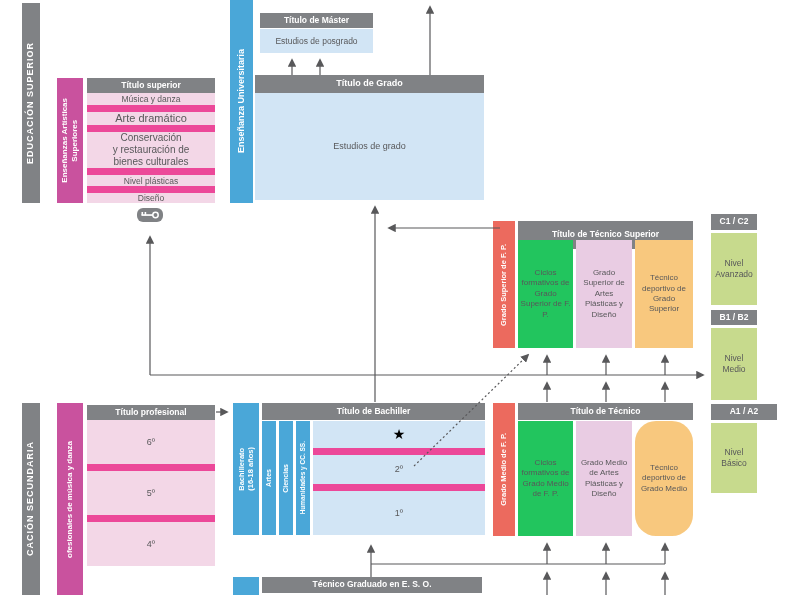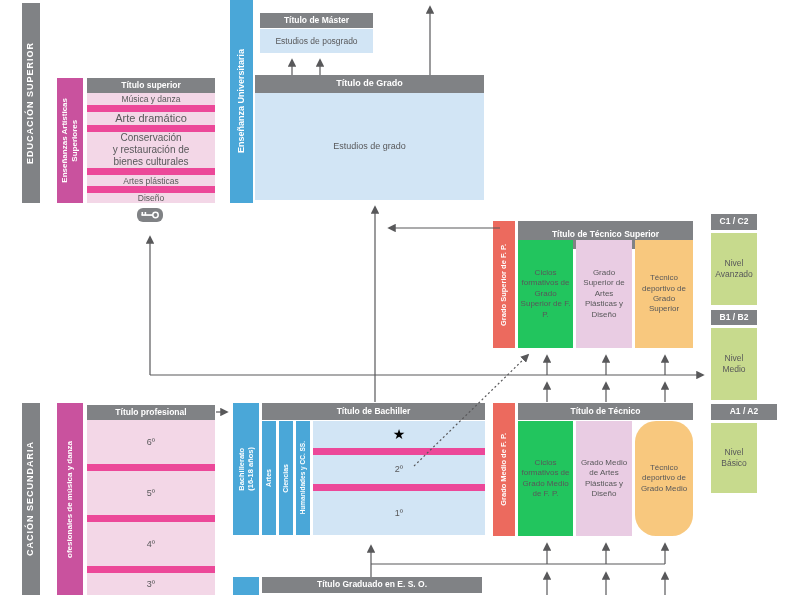--- a/index.html
+++ b/index.html
@@ -62,21 +62,21 @@
     <span>Enseñanzas Artísticas
 Superiores</span>
   </div>
   <div class="gray-header" style="left:87px;top:78px;width:128px;height:15px;">Título superior</div>
   <div class="ptable" style="left:87px;top:93px;width:128px;height:110px;">
     <div class="prow pink" style="height:20px;font-size:8.5px;">Música y danza</div>
     <div class="prow pink" style="height:20px;font-size:11px;">Arte dramático</div>
     <div class="prow pink" style="height:36px;font-size:10px;text-align:center;">Conservación
 y restauración de
 bienes culturales</div>
-    <div class="prow pink" style="height:17px;font-size:8.5px;">Artes plásticas</div>
+    <div class="prow pink" style="height:17px;font-size:8.5px;">Nivel plásticas</div>
     <div class="prow pink" style="flex:1;font-size:8.5px;">Diseño</div>
   </div>
 
   <div class="abs" style="left:137px;top:208px;width:26px;height:14px;">
     <svg width="26" height="14" viewBox="0 0 26 14">
       <rect rx="6" ry="6" width="26" height="14" fill="#808285"></rect>
       <circle cx="18.5" cy="7" r="2.7" fill="none" stroke="#fff" stroke-width="1.5"></circle>
       <rect x="4.5" y="6.2" width="11.5" height="1.7" fill="#fff"></rect>
       <rect x="4.5" y="4" width="1.6" height="3.2" fill="#fff"></rect>
       <rect x="7.6" y="4" width="1.6" height="3.2" fill="#fff"></rect>
@@ -114,21 +114,20 @@
   </div>
 
   <div class="vbar magenta" style="left:57px;top:403px;width:26px;height:192px;font-size:8px;">
     <span>ofesionales de música y danza</span>
   </div>
   <div class="gray-header" style="left:87px;top:405px;width:128px;height:15px;">Título profesional</div>
   <div class="ptable" style="left:87px;top:420px;width:128px;height:175px;">
     <div class="prow pink" style="height:44px;font-size:9px;">6º</div>
     <div class="prow pink" style="height:44px;font-size:9px;">5º</div>
     <div class="prow pink" style="height:44px;font-size:9px;">4º</div>
-    <div class="prow pink" style="flex:1;font-size:9px;">3º</div>
   </div>
 
   <div class="vbar blue" style="left:233px;top:403px;width:26px;height:132px;font-size:7.5px;">
     <span>Bachillerato
 (16-18 años)</span>
   </div>
   <div class="gray-header" style="left:262px;top:403px;width:223px;height:17px;">Título de Bachiller</div>
   <div class="vbar blue" style="left:262px;top:421px;width:14px;height:114px;font-size:7px;">
     <span>Artes</span>
   </div>
@@ -146,21 +145,21 @@
 
   <div class="vbar red" style="left:493px;top:403px;width:22px;height:133px;font-size:7.5px;">
     <span>Grado Medio de F. P.</span>
   </div>
   <div class="gray-header" style="left:518px;top:403px;width:175px;height:17px;">Título de Técnico</div>
   <div class="fp-col salmon" style="left:518px;top:421px;width:55px;height:115px;">Ciclos formativos de Grado Medio de F. P.</div>
   <div class="fp-col lav" style="left:576px;top:421px;width:56px;height:115px;">Grado Medio de Artes Plásticas y Diseño</div>
   <div class="fp-col orange" style="left:635px;top:421px;width:58px;height:115px;border-radius:21px;">Técnico deportivo de Grado Medio</div>
 
   <div class="abs blue" style="left:233px;top:577px;width:26px;height:18px;"></div>
-  <div class="gray-header" style="left:262px;top:577px;width:220px;height:16px;">Título Graduado en E. S. O.</div>
+  <div class="gray-header" style="left:262px;top:577px;width:220px;height:16px;">Técnico Graduado en E. S. O.</div>
 
   <svg class="arrows" width="794" height="595" viewBox="0 0 794 595">
     <defs>
       <marker id="ah" viewBox="0 0 10 10" refX="8" refY="5" markerWidth="7" markerHeight="7" orient="auto">
         <path d="M0 0 L10 5 L0 10 z" fill="#58585a"></path>
       </marker>
     </defs>
     <g stroke="#58585a" stroke-width="1.2" fill="none">
 
       <line x1="292" y1="75" x2="292" y2="60" marker-end="url(#ah)"></line>

